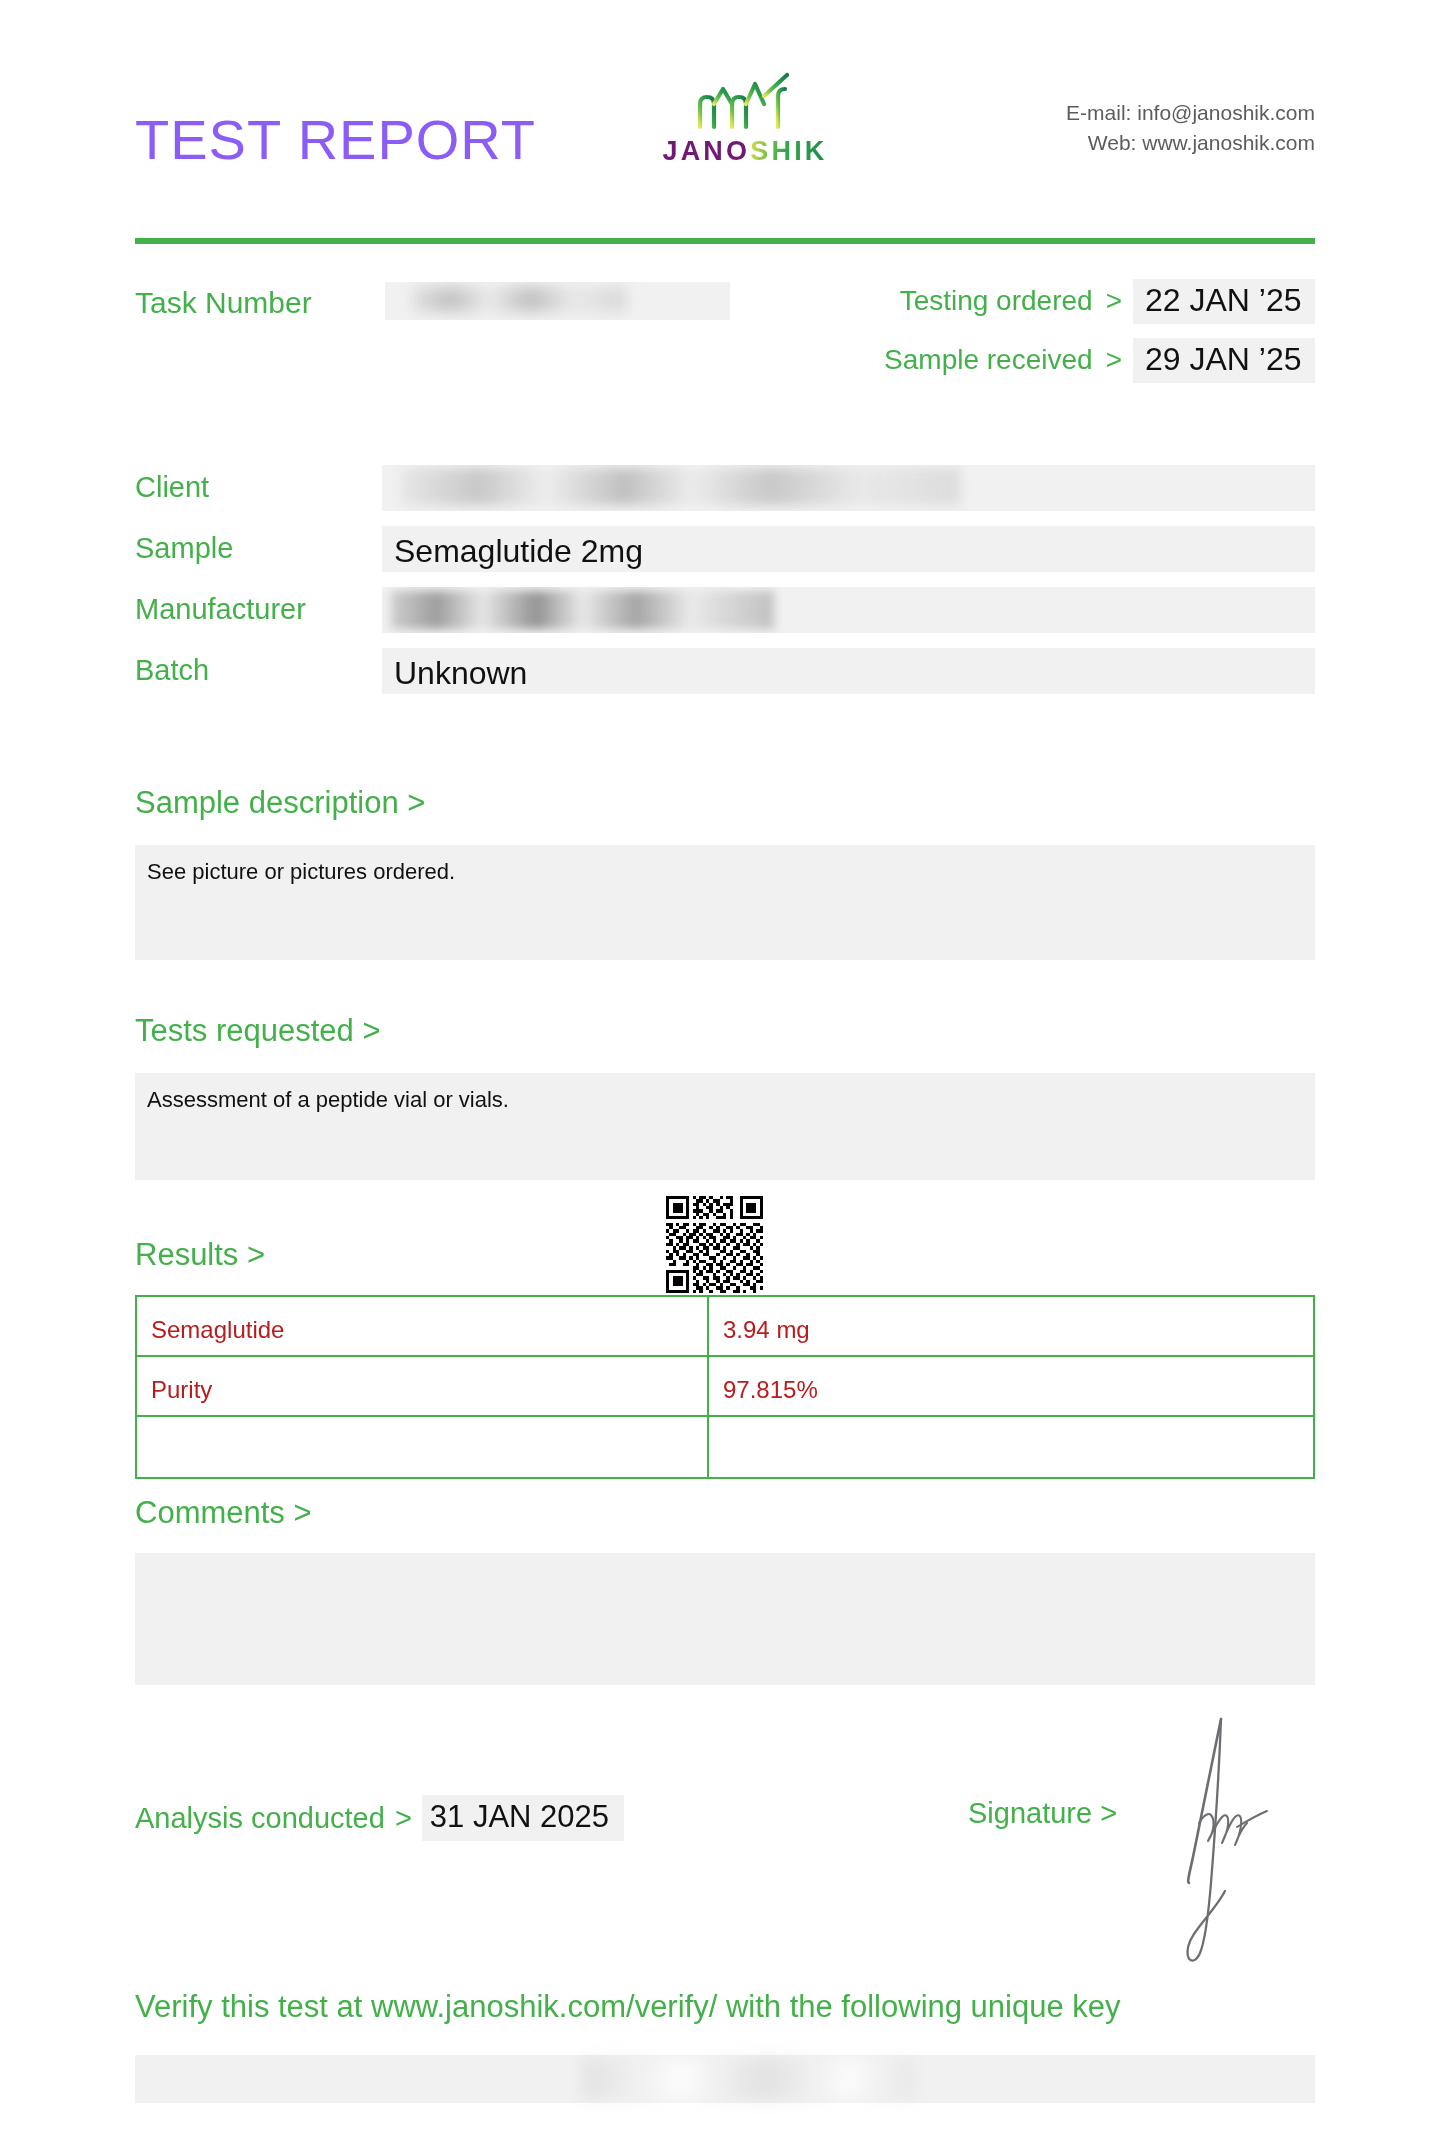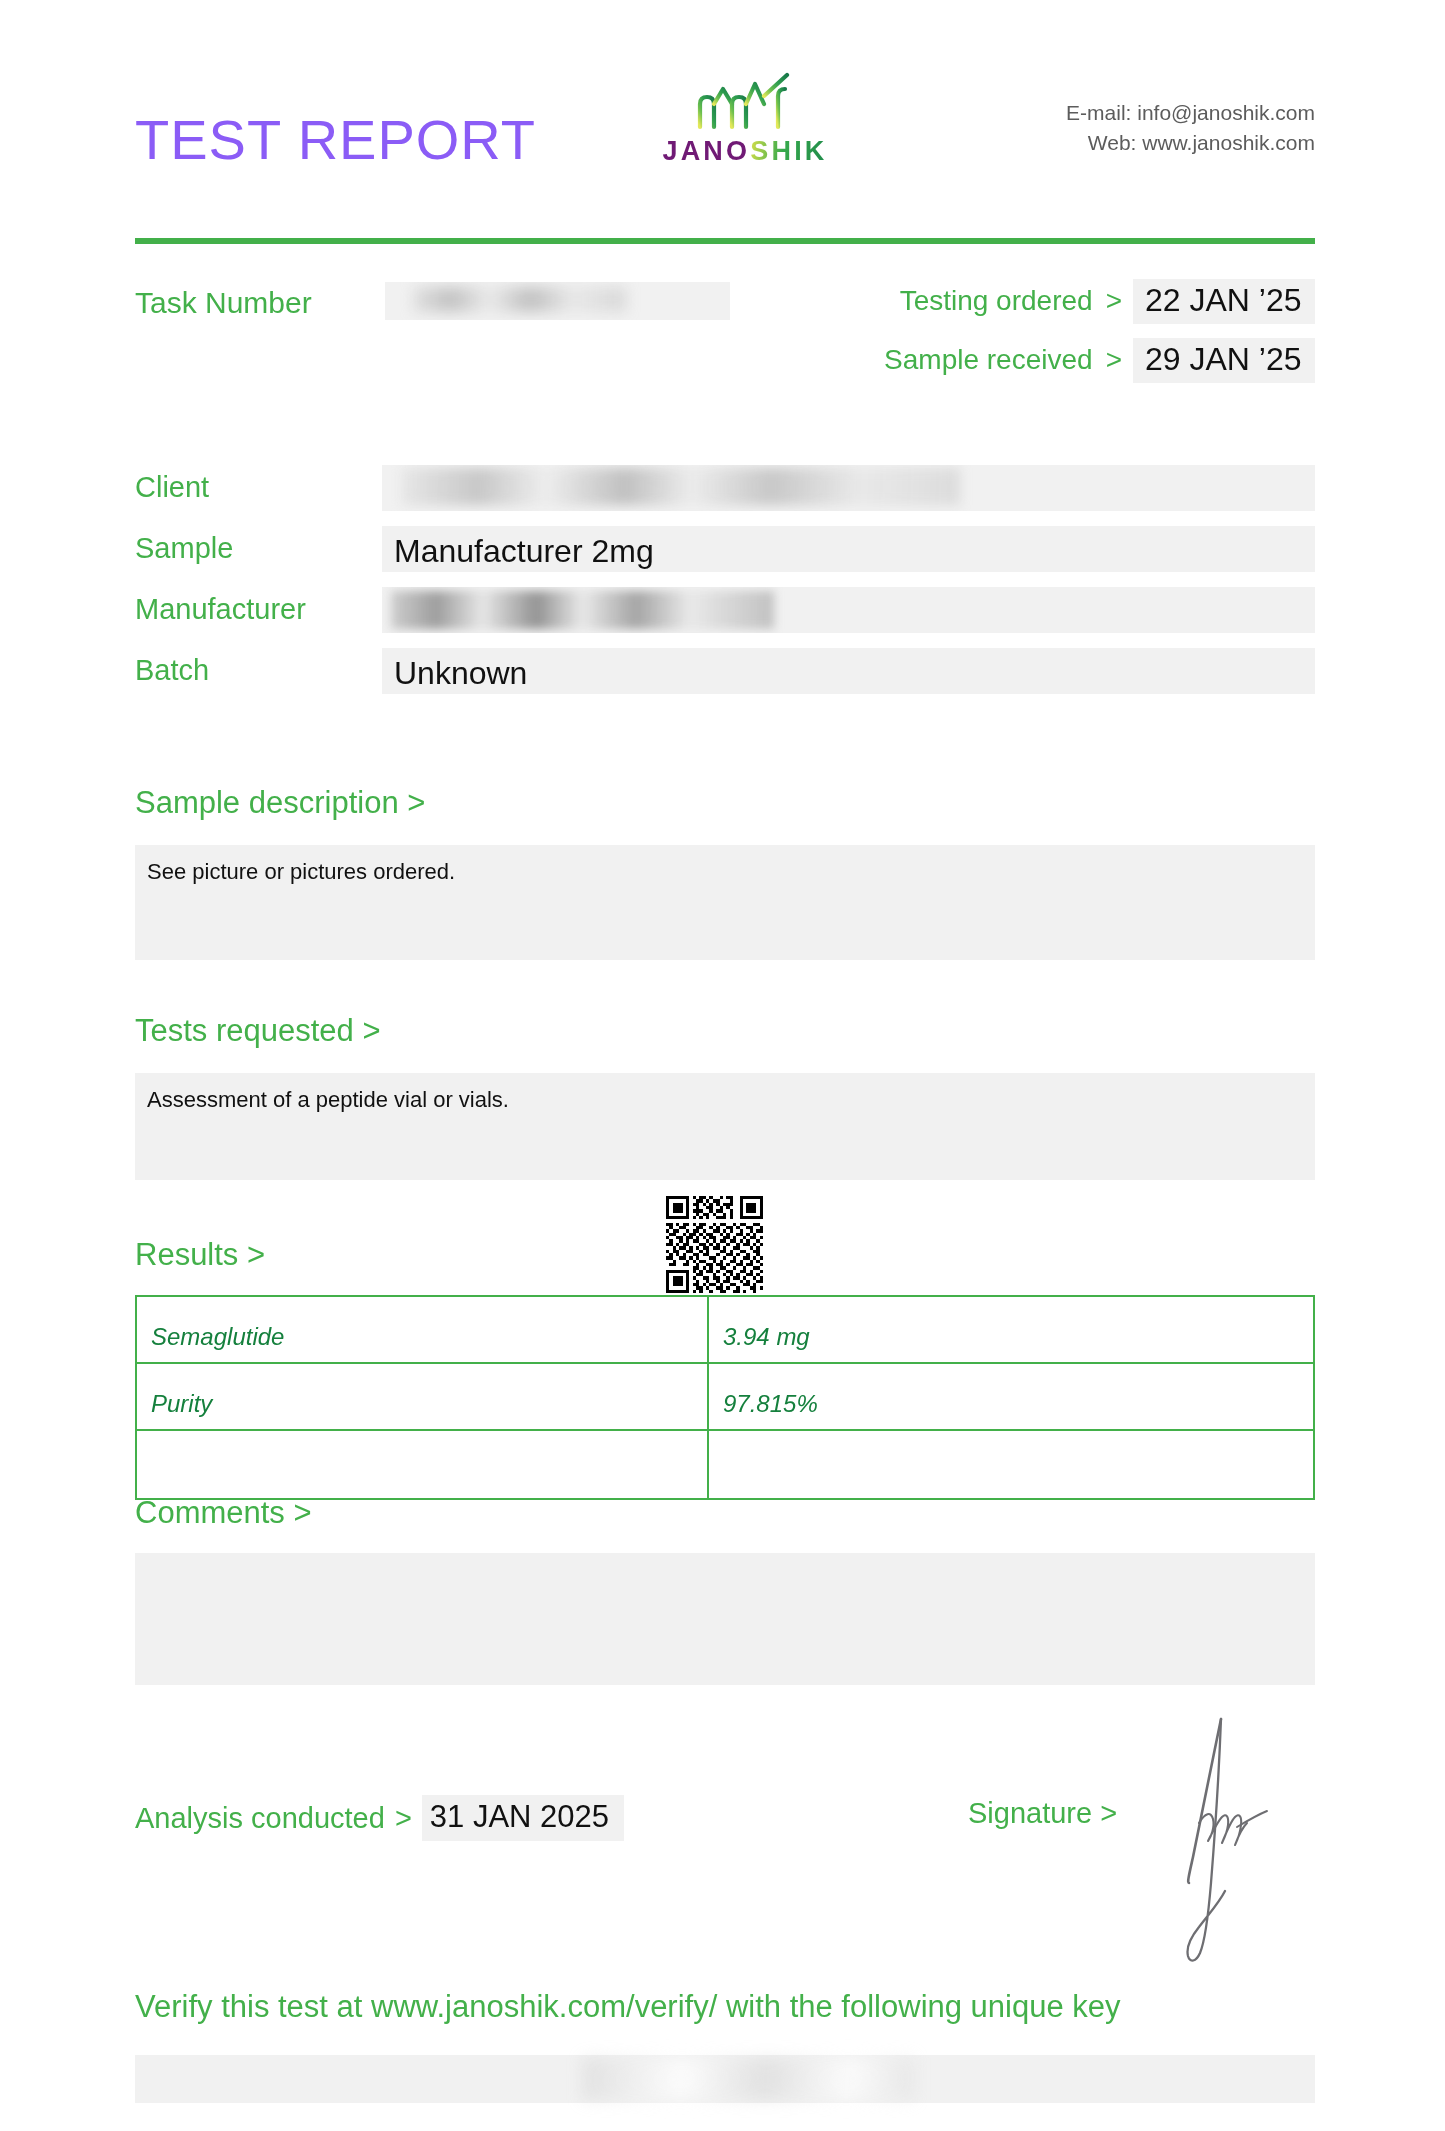--- a/index.html
+++ b/index.html
@@ -249,25 +249,24 @@
     position: absolute;
     left: 135px;
     top: 1295px;
     width: 1180px;
     border-collapse: collapse;
     table-layout: fixed;
   }
   .results-table td {
     border: 2px solid #43b04a;
     height: 50px;
-    padding: 15px 0 0 14px;
+    padding: 8px 0 0 14px;
     font-size: 24px;
-    color: #15803d;
+    color: #b91c1c;
     vertical-align: middle;
-    font-style: italic;
   }
   .results-table td.c2 { width: 590px; }
   .results-table tr.empty td { height: 52px; }
 
   
   .analysis {
     position: absolute;
     left: 135px;
     top: 1795px;
     display: flex;
@@ -434,21 +433,21 @@
     <div class="info-row">
       <span class="info-label">Client</span>
       <span class="info-box redact redact-client">
         <span class="txt"></span>
       </span>
     </div>
 
     <div class="info-row">
       <span class="info-label">Sample</span>
       <span class="info-box">
-        <span class="txt">Manufacturer 2mg</span>
+        <span class="txt">Semaglutide 2mg</span>
       </span>
     </div>
 
     <div class="info-row">
       <span class="info-label">Manufacturer</span>
       <span class="info-box redact redact-manu">
         <span class="txt"></span>
       </span>
     </div>
 

